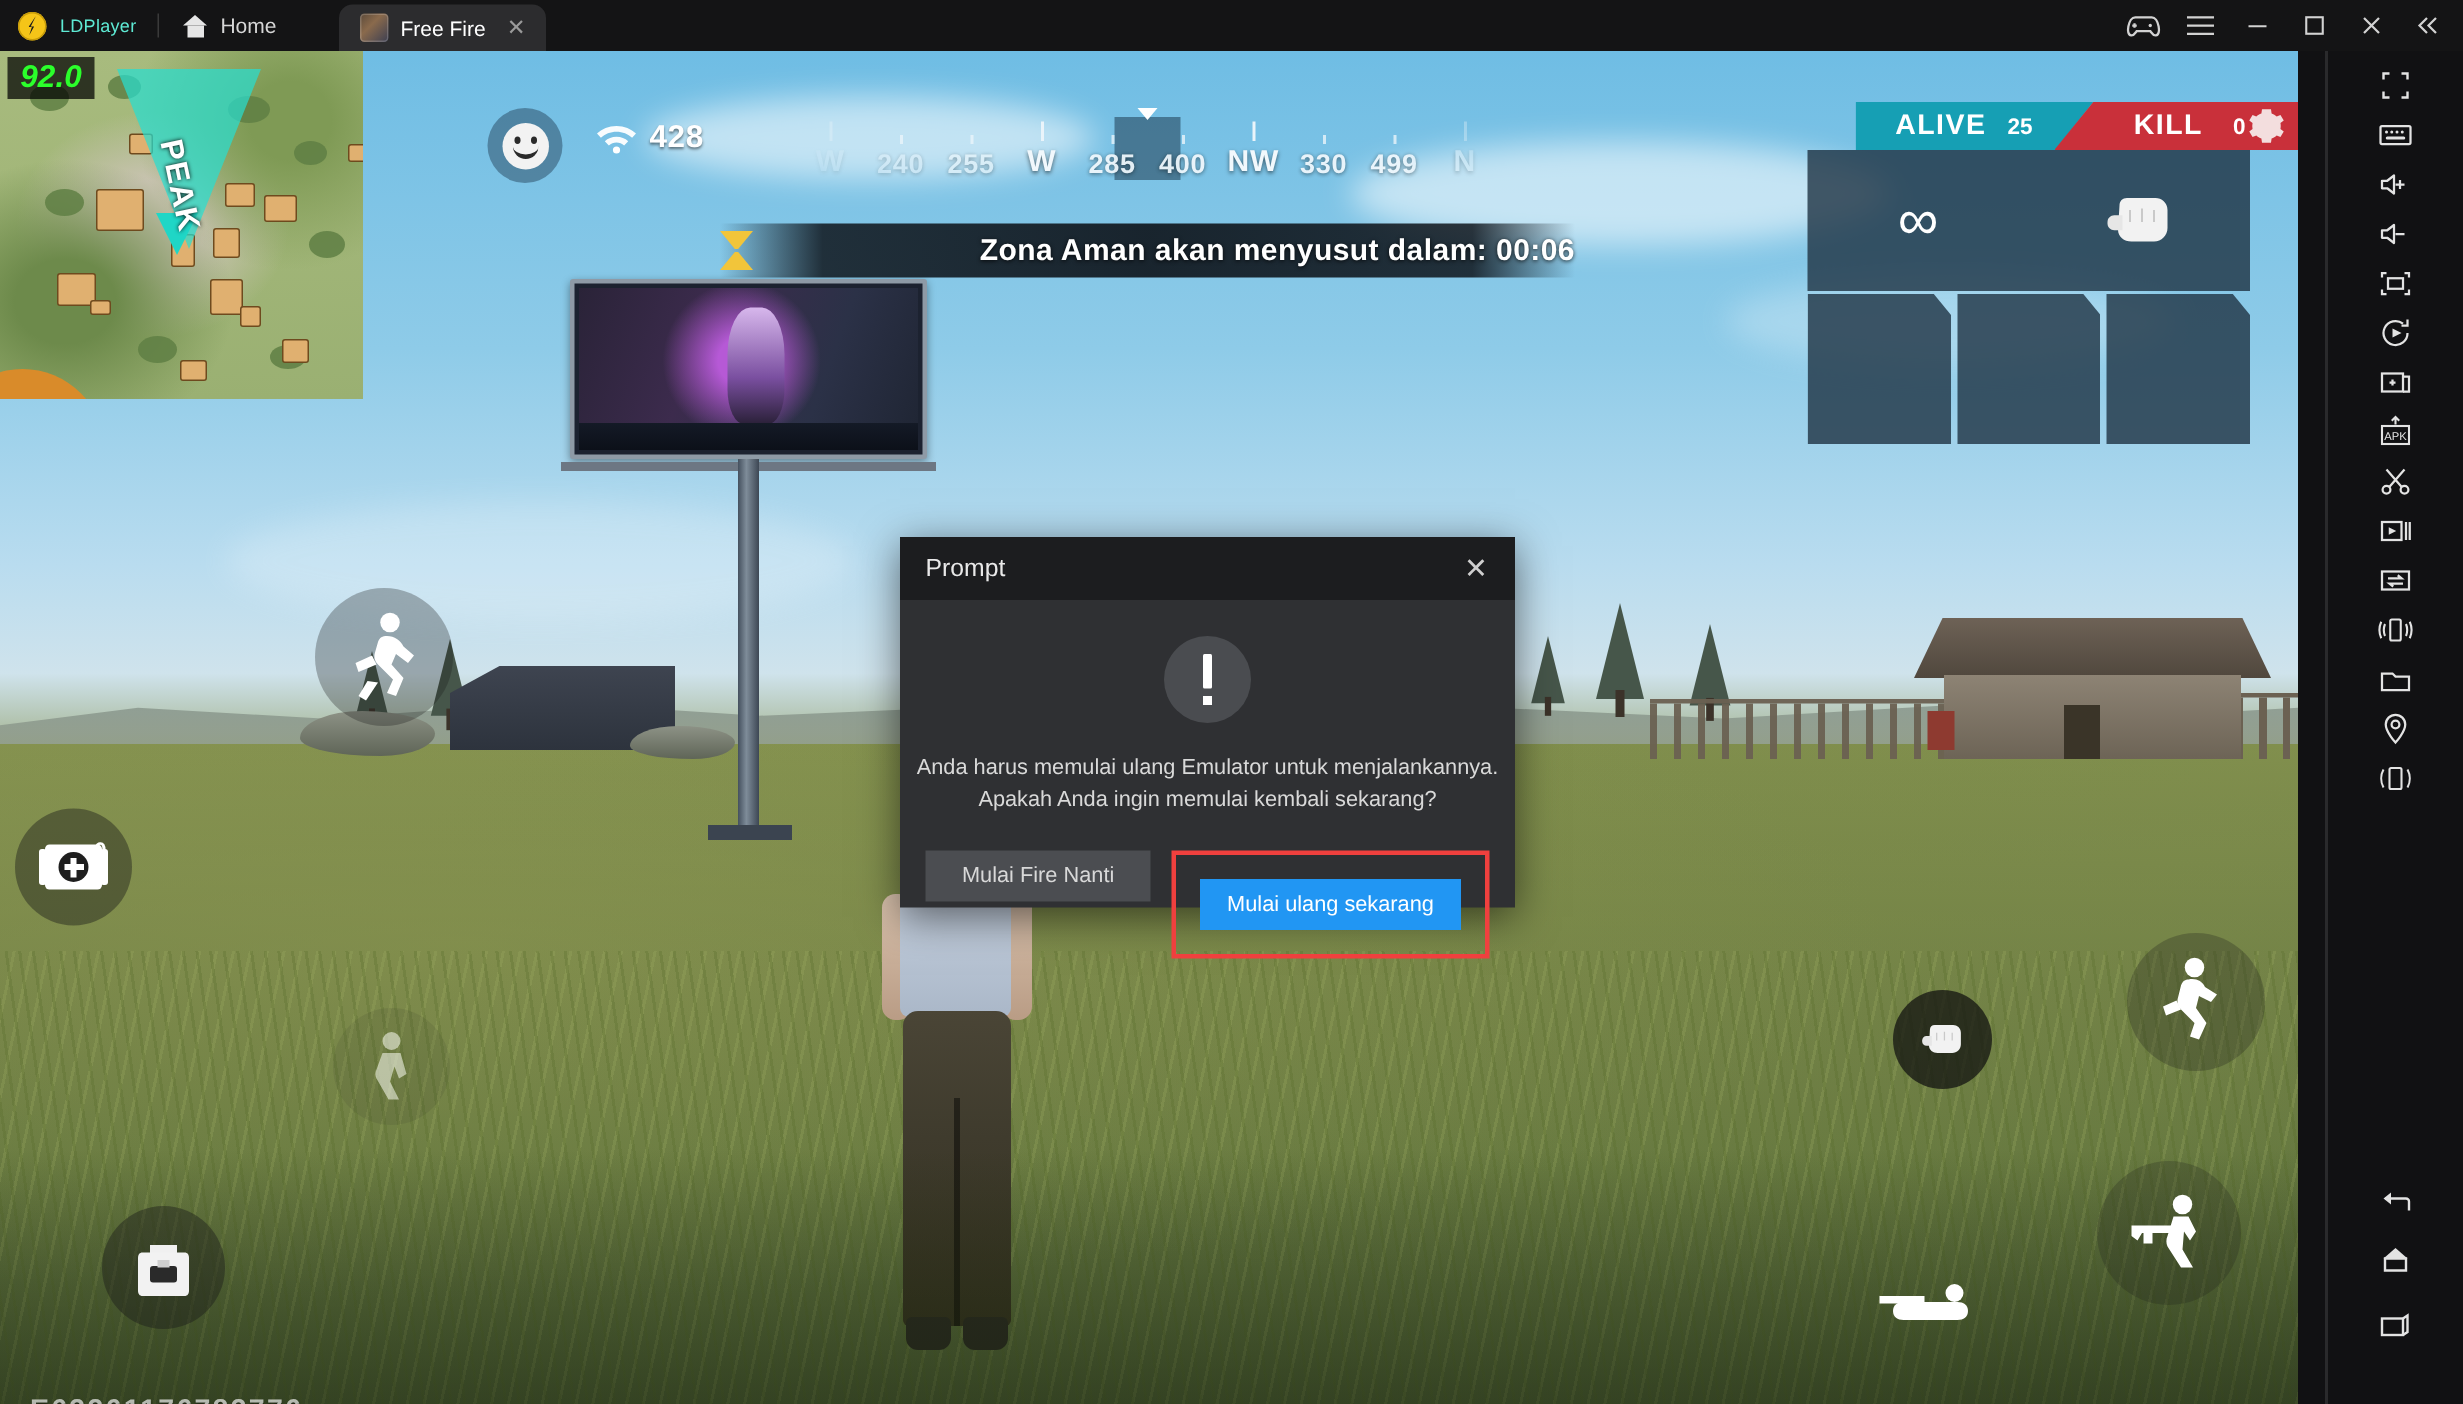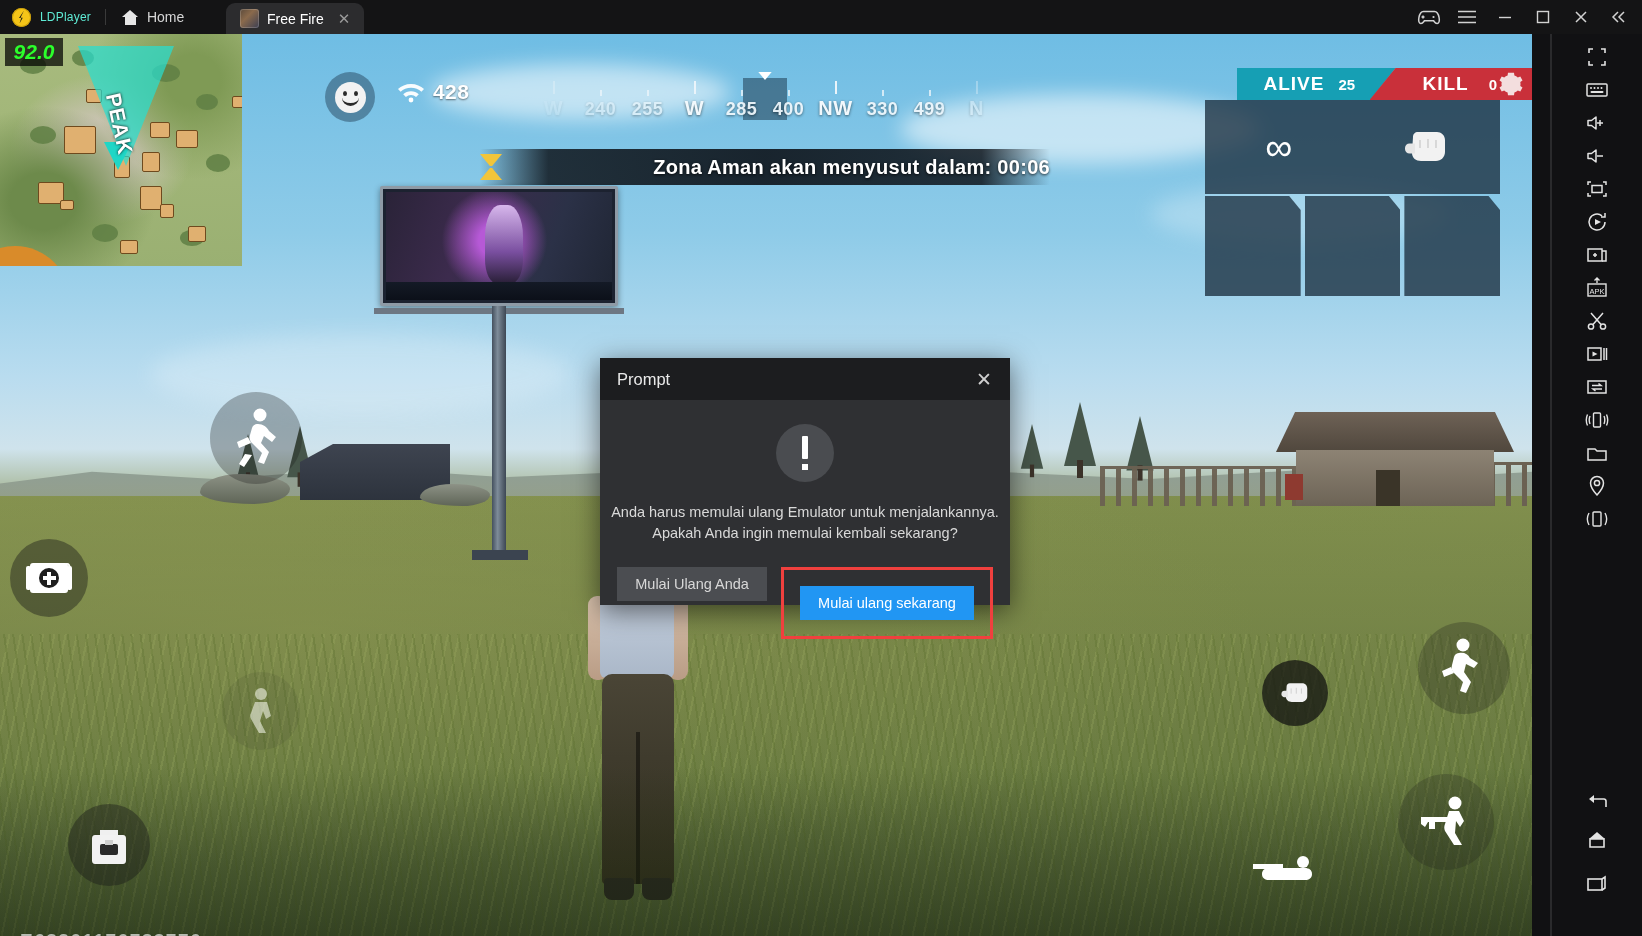--- a/index.html
+++ b/index.html
@@ -828,21 +828,21 @@
       </div>
       <div class="dlg-body">
         <div class="warn-circle">
           <div class="warn-mark"></div>
         </div>
         <div class="dlg-msg">
           <div>Anda harus memulai ulang Emulator untuk menjalankannya.</div>
           <div>Apakah Anda ingin memulai kembali sekarang?</div>
         </div>
         <div class="dlg-actions">
-          <button class="btn btn-secondary">Mulai Ulang Anda</button>
+          <button class="btn btn-secondary">Mulai Fire Nanti</button>
           <div class="btn-primary-wrap">
             <button class="btn btn-primary">Mulai ulang sekarang</button>
           </div>
         </div>
       </div>
     </div>
 
   </div>
 
   <div class="sidebar">

